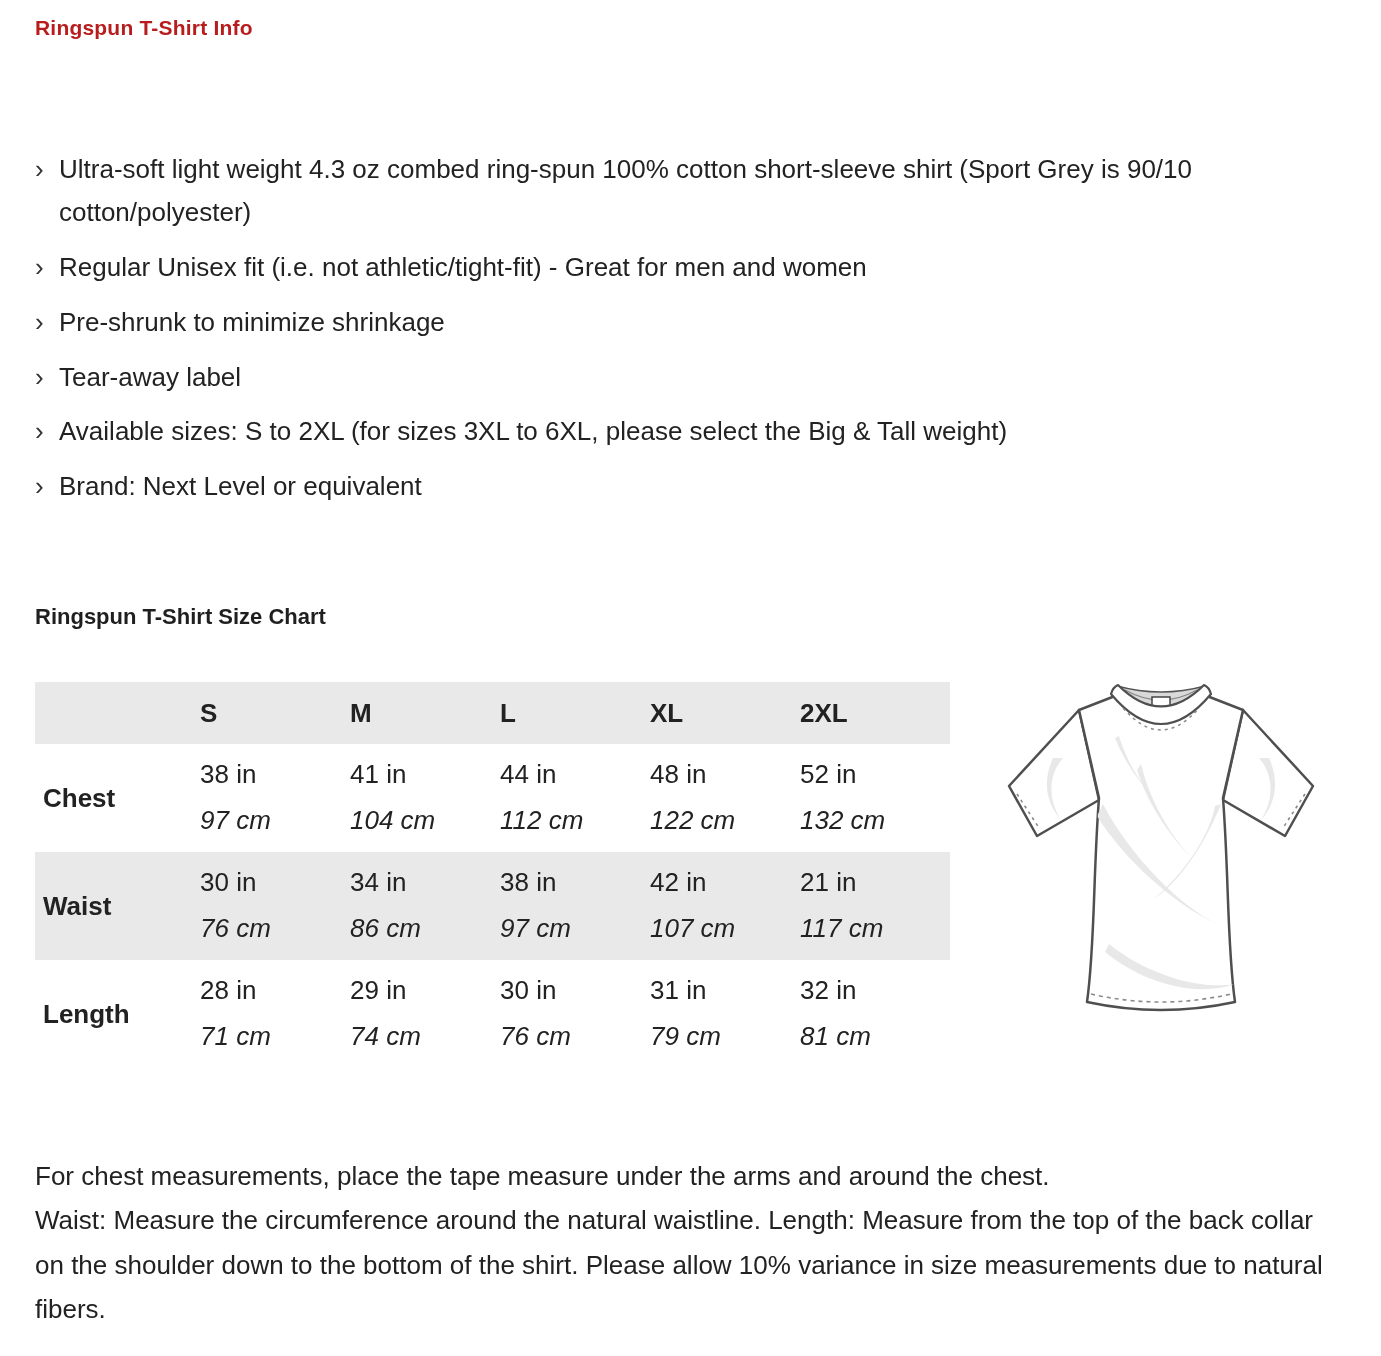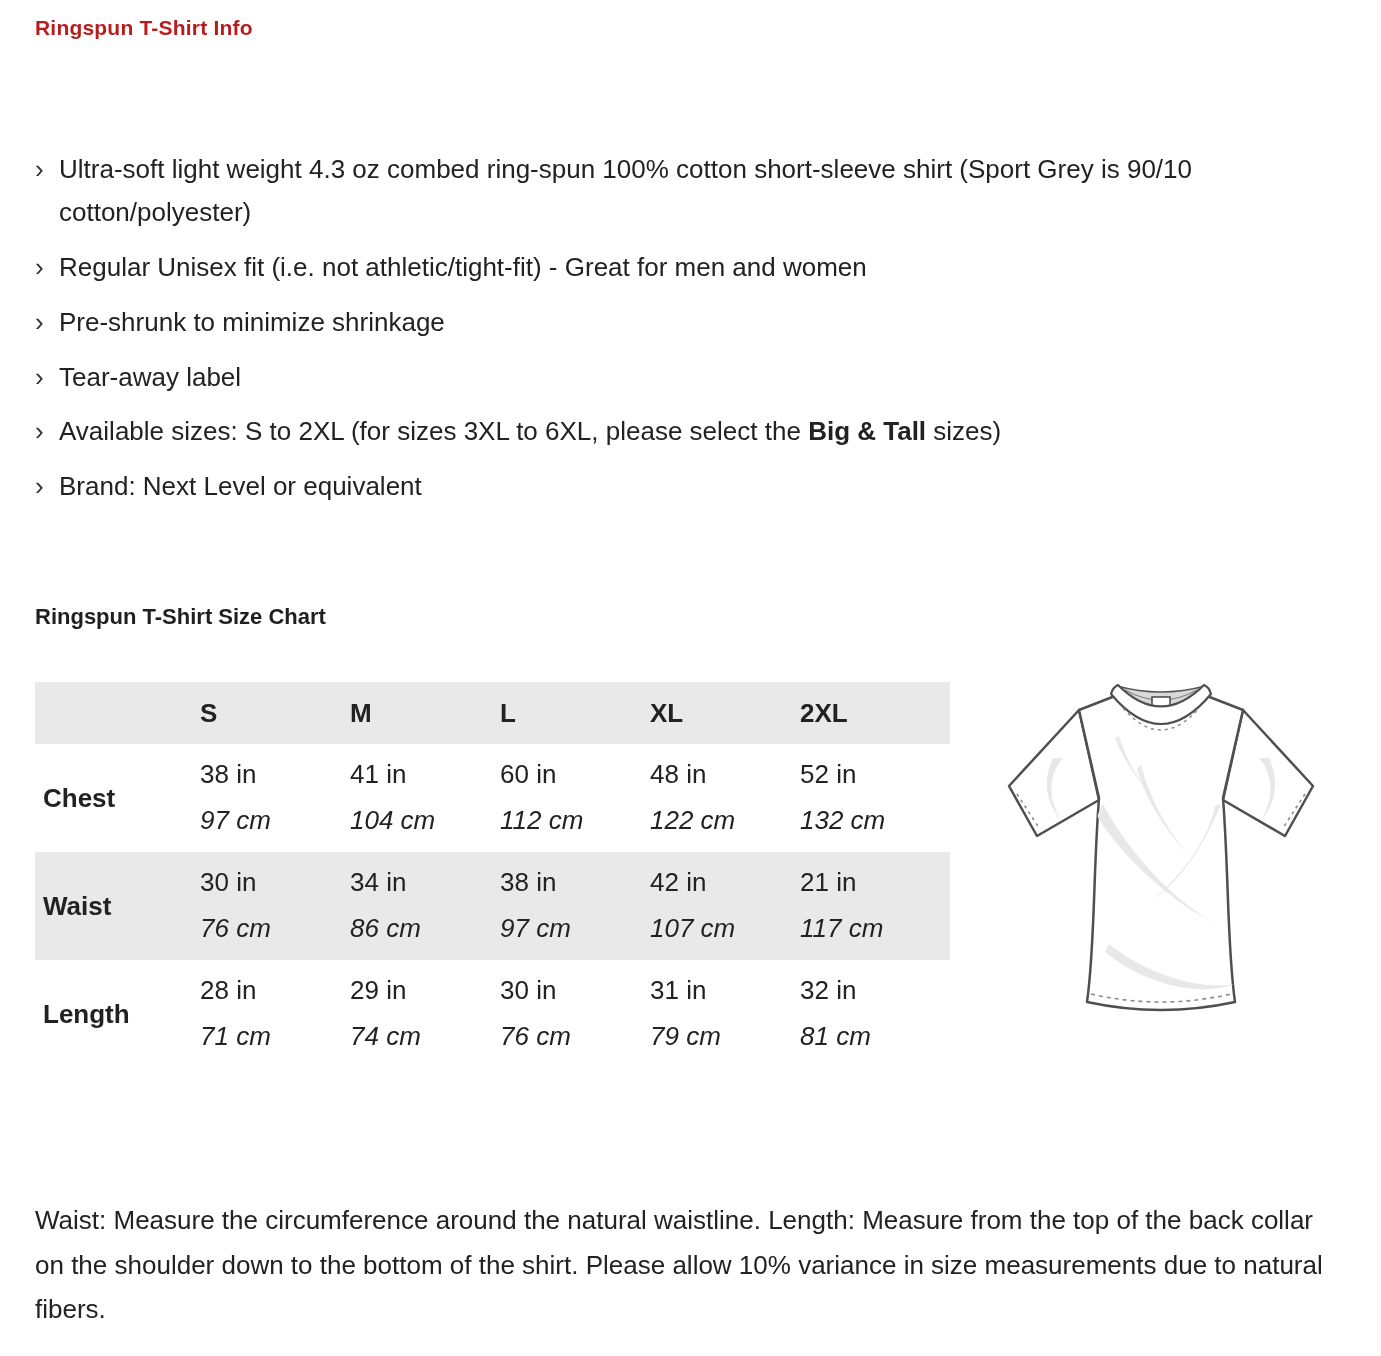--- a/index.html
+++ b/index.html
@@ -41,21 +41,21 @@
     margin-bottom: 12px;
     color: #222222;
   }
   .bullet-glyph {
     position: absolute;
     left: 0;
     top: 0;
     font-size: 26px;
     color: #333333;
   }
-  .b-bold { font-weight: bold; text-align: right; }
+  .b-bold { font-weight: normal; text-align: right; }
 
   
   .chart-row {
     display: flex;
     align-items: flex-start;
   }
 
   table.size-chart {
     border-collapse: collapse;
     width: 915px;
@@ -117,21 +117,21 @@
   <li>
     <span class="bullet-glyph">›</span>
     <span>Pre-shrunk to minimize shrinkage</span>
   </li>
   <li>
     <span class="bullet-glyph">›</span>
     <span>Tear-away label</span>
   </li>
   <li>
     <span class="bullet-glyph">›</span>
-    <span>Available sizes: S to 2XL (for sizes 3XL to 6XL, please select the </span><span class="b-bold">Big &amp; Tall</span><span> sizes)</span>
+    <span>Available sizes: S to 2XL (for sizes 3XL to 6XL, please select the </span><span class="b-bold">Big &amp; Tall</span><span> weight)</span>
   </li>
   <li>
     <span class="bullet-glyph">›</span>
     <span>Brand: Next Level or equivalent</span>
   </li>
 </ul>
 
 <h2 class="h-chart">Ringspun T-Shirt Size Chart</h2>
 
 <div class="chart-row">
@@ -152,21 +152,21 @@
         <th class="col-label">Chest</th>
         <td class="cell-stack">
             <div>38 in</div>
             <div>97 cm</div>
           </td>
         <td class="cell-stack">
             <div>41 in</div>
             <div>104 cm</div>
           </td>
         <td class="cell-stack">
-            <div>60 in</div>
+            <div>44 in</div>
             <div>112 cm</div>
           </td>
         <td class="cell-stack">
             <div>48 in</div>
             <div>122 cm</div>
           </td>
         <td class="cell-stack">
             <div>52 in</div>
             <div>132 cm</div>
           </td>
@@ -255,15 +255,15 @@
       <rect x="161" y="21" width="18" height="12" fill="#ffffff" stroke="#444444" stroke-width="1.5"></rect>
 
       <path d="M 120 18 Q 170 78 220 18 Q 218 11 213 9 Q 170 52 127 9 Q 122 11 120 18 Z" fill="#ffffff" stroke="#4f4f4f" stroke-width="2.2" stroke-linejoin="round"></path>
 
       <path d="M 132 32 Q 170 76 208 32" fill="none" stroke="#8a8a8a" stroke-width="1.5" stroke-dasharray="3 4"></path>
     </svg>
   </div>
 </div>
 
 <p class="footer-note">
-  <br>
+  <span>For chest measurements, place the tape measure under the arms and around the chest.</span><br>
   <span>Waist: Measure the circumference around the natural waistline. Length: Measure from the top of the back collar on the shoulder down to the bottom of the shirt. Please allow 10% variance in size measurements due to natural fibers.</span>
 </p>
 
 </body></html>

